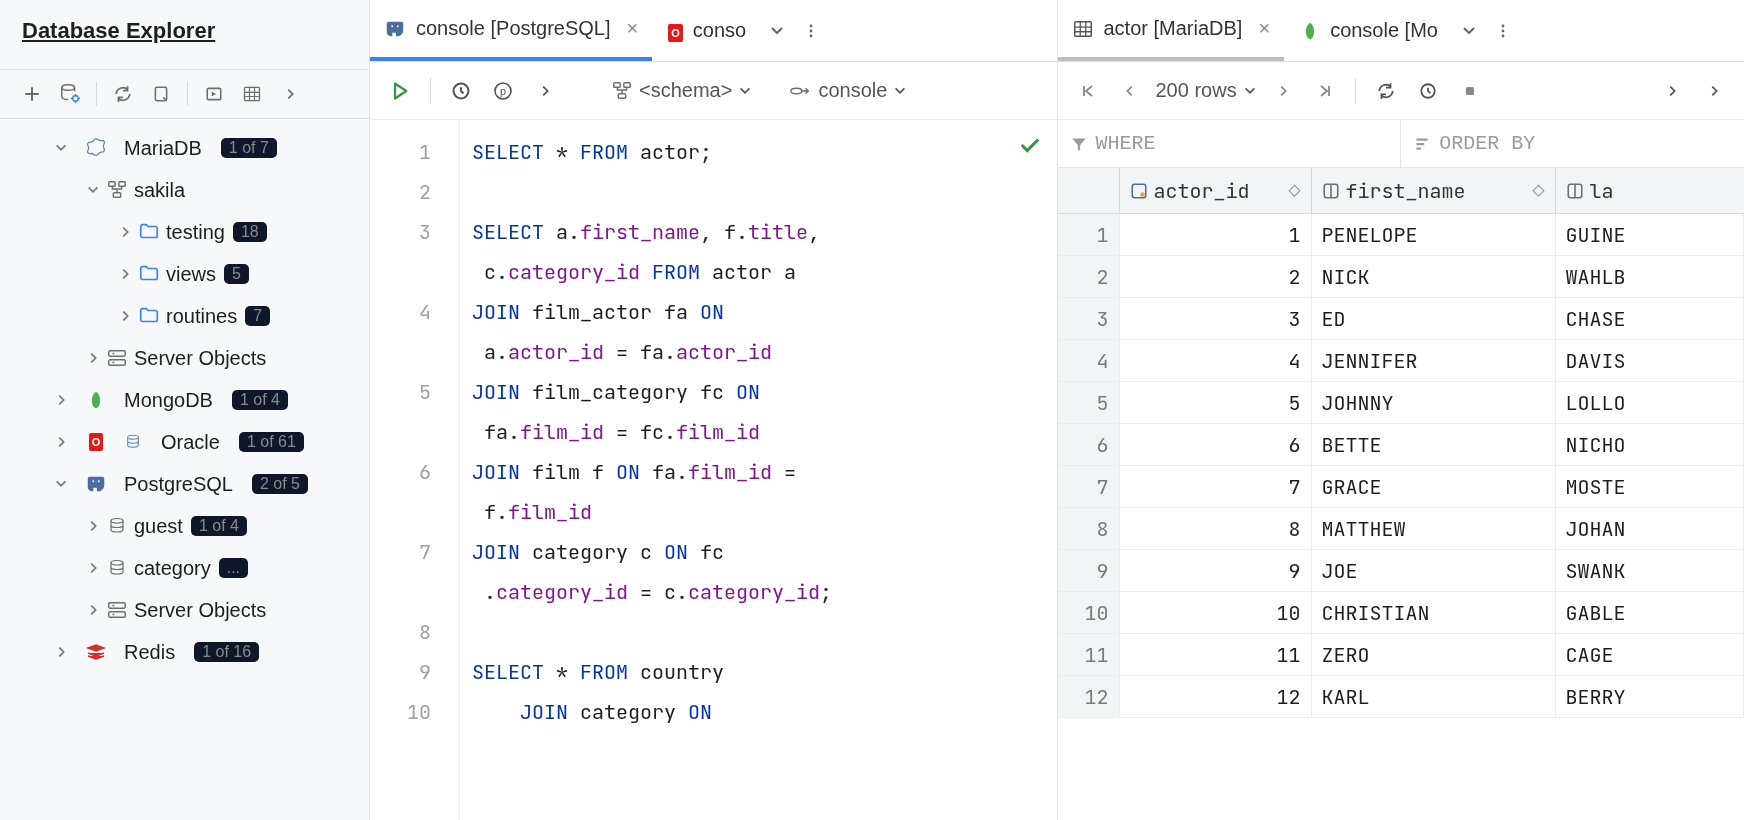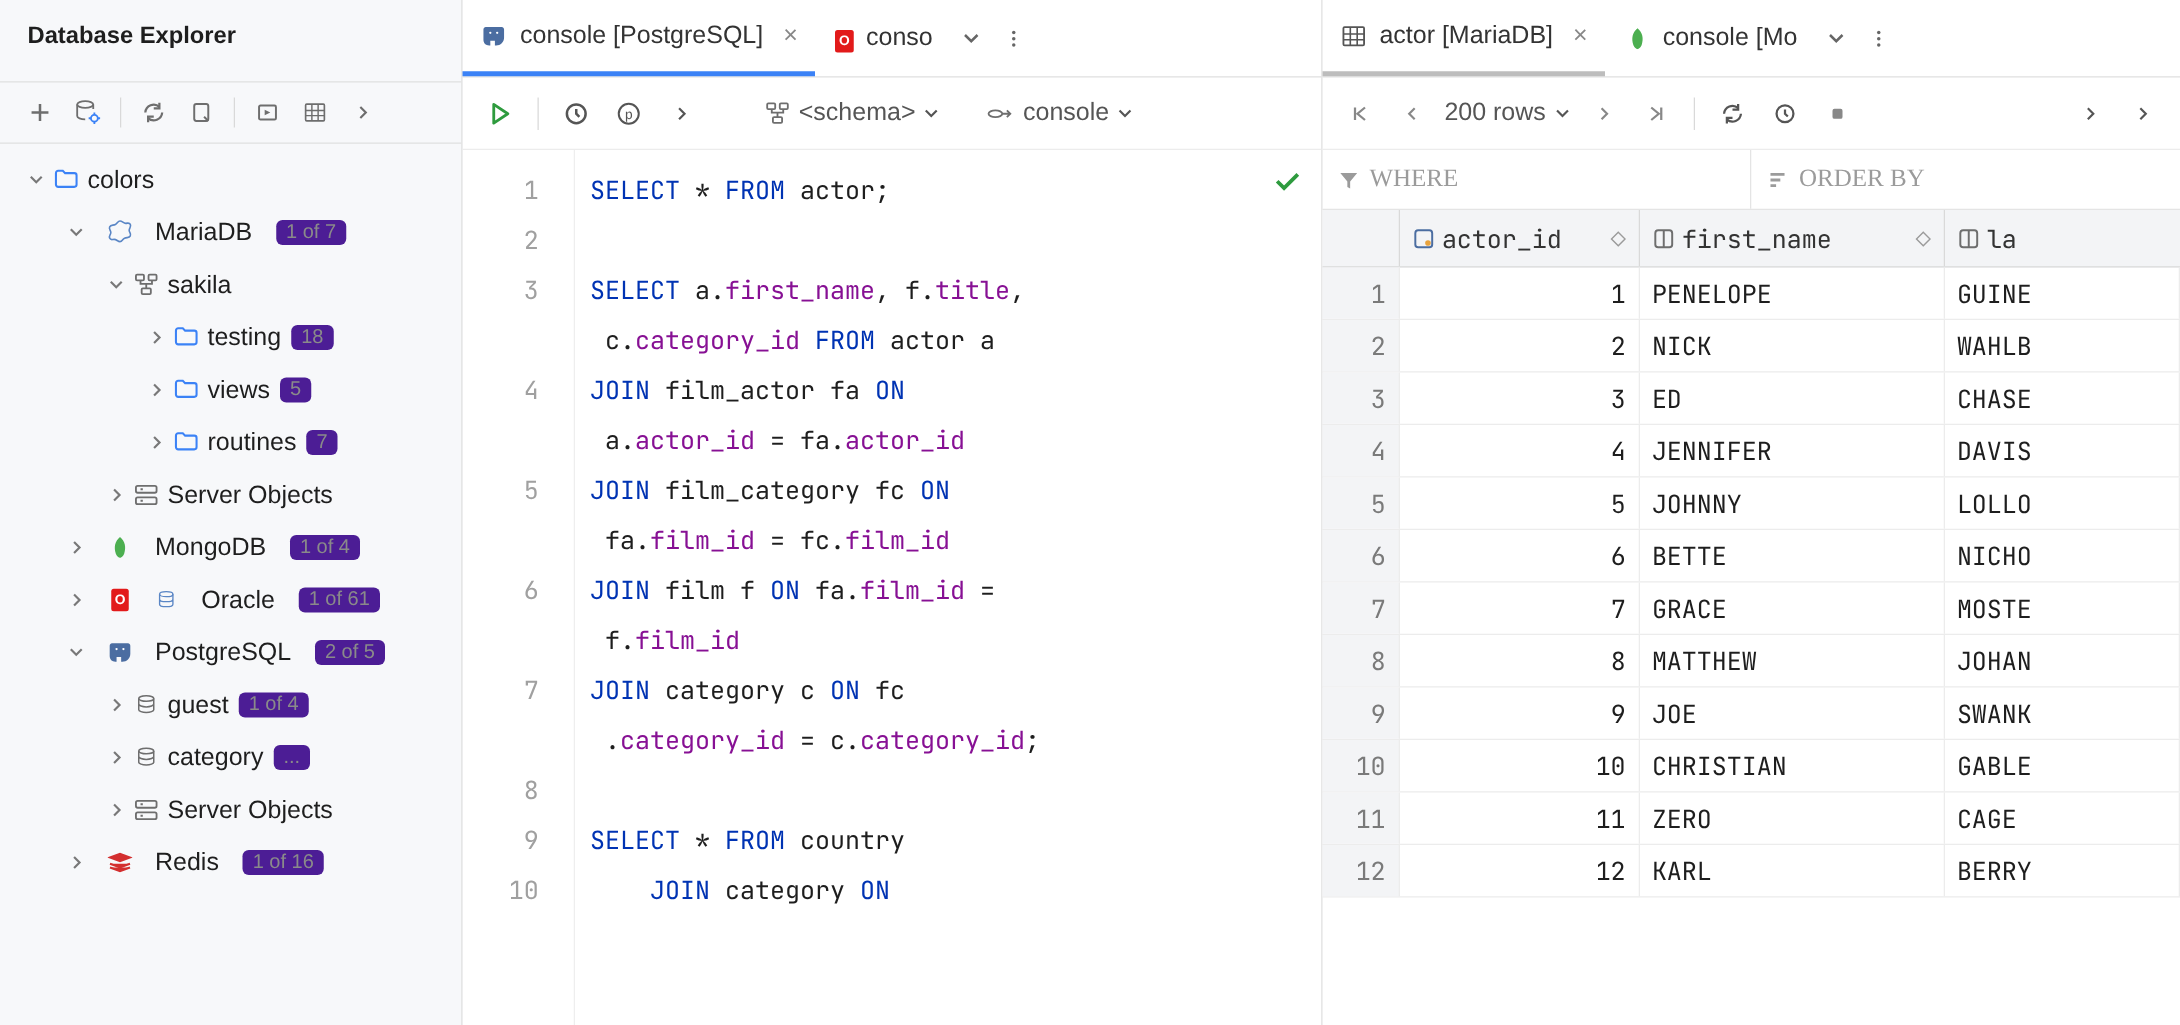--- a/index.html
+++ b/index.html
@@ -1,31 +1,31 @@
 <!DOCTYPE html>
 <html><head>
 <meta charset="utf-8">
 <style>
 * { box-sizing: border-box; margin: 0; padding: 0; }
 body { font-family: -apple-system, BlinkMacSystemFont, "Segoe UI", sans-serif; font-size: 16px; color: #1e1e1e; background: #fff; overflow: hidden; width: 1744px; height: 820px; }
 .app { display: flex; height: 100%; }
 
 
 .sidebar { width: 370px; border-right: 1px solid #e0e0e0; background: #f7f8fa; display: flex; flex-direction: column; }
-.sb-header { padding: 18px 22px 25px 22px; font-size: 19px; font-weight: 700; color: #1e1e1e; border-bottom: 1px solid #e0e0e0; }
+.sb-header { padding: 18px 22px 25px 22px; font-size: 22px; font-weight: 700; color: #1e1e1e; border-bottom: 1px solid #e0e0e0; text-decoration: underline; }
 .sb-toolbar { display: flex; align-items: center; gap: 10px; padding: 10px 18px; border-bottom: 1px solid #e0e0e0; color: #6e6e6e; }
 .sb-toolbar .tb-ic { width: 28px; height: 28px; display: flex; align-items: center; justify-content: center; cursor: pointer; }
 .sb-toolbar .sep { width: 1px; background: #d9d9d9; height: 24px; margin: 0 2px; }
 .tree { padding: 8px 0 0 0; font-size: 20px; }
 .tree .row { display: flex; align-items: center; height: 42px; cursor: pointer; }
 .tree .arrow { width: 22px; display: flex; justify-content: center; color: #787878; }
 .tree .arrow svg { width: 14px; height: 14px; }
 .tree .ico { width: 26px; display: flex; justify-content: center; align-items: center; }
 .tree .lbl { font-size: 20px; color: #1e1e1e; margin-left: 4px; }
-.tree .badge { font-size: 16px; color: #8a8a8a; background: #4c1d95; border-radius: 5px; padding: 1px 8px; margin-left: 8px; }
+.tree .badge { font-size: 16px; color: #8a8a8a; background: #0f172a; border-radius: 5px; padding: 1px 8px; margin-left: 8px; }
 .ind0 { padding-left: 18px; }
 .ind1 { padding-left: 50px; gap: 11px; }
 .ind2 { padding-left: 82px; }
 .ind3 { padding-left: 114px; }
 
 
 .ic-folder svg, .ic-table svg { color: #3b82f6; }
 .ic-maria svg { color: #5a86c5; }
 .ic-schema svg { color: #6e6e6e; }
 .ic-mongo svg { color: #4caf50; }
@@ -52,21 +52,21 @@
 .pl { color: #1e1e1e; }
 .chk { position: absolute; right: 16px; top: 14px; color: #2e9b3e; }
 
 
 .data { flex: 1; display: flex; flex-direction: column; min-width: 0; }
 .data .tabs { display: flex; }
 .data-toolbar { display: flex; align-items: center; gap: 10px; height: 58px; padding: 0 14px; border-bottom: 1px solid #ececec; color: #555; font-size: 20px; }
 .data-toolbar .ic { width: 32px; height: 32px; display: flex; align-items: center; justify-content: center; cursor: pointer; }
 .data-toolbar .sep { width: 1px; height: 26px; background: #d9d9d9; margin: 0 4px; }
 .filter-row { display: flex; height: 48px; border-bottom: 1px solid #e4e4e4; }
-.filter-cell { flex: 1; display: flex; align-items: center; gap: 8px; color: #9b9b9b; font-family: Liberation Serif, serif; font-size: 20px; padding: 0 12px; border-right: 1px solid #e4e4e4; }
+.filter-cell { flex: 1; display: flex; align-items: center; gap: 8px; color: #9b9b9b; font-family: Liberation Mono, monospace; font-size: 20px; padding: 0 12px; border-right: 1px solid #e4e4e4; }
 .thead { display: flex; height: 46px; background: #f3f4f6; border-bottom: 1px solid #d9d9d9; font-family: "JetBrains Mono", monospace; font-size: 20px; }
 .th { display: flex; align-items: center; padding: 0 10px; border-right: 1px solid #d9d9d9; color: #333; gap: 6px; }
 .th .sort { margin-left: auto; color: #9b9b9b; }
 .w-rownum { width: 62px; justify-content: center; }
 .w-id { width: 192px; }
 .w-fn { width: 244px; }
 .w-ln { flex: 1; }
 .tbody { font-family: "JetBrains Mono", monospace; font-size: 20px; }
 .tr { display: flex; height: 42px; border-bottom: 1px solid #ececec; }
 .td { display: flex; align-items: center; padding: 0 10px; border-right: 1px solid #ececec; }
@@ -230,33 +230,20 @@
           </svg>
         </div>
       <div class="tb-ic">
           <svg width="14" height="14">
             <use href="#i-chev-right"></use>
           </svg>
         </div>
     </div>
 
     <div class="tree">
-      <div class="row ind0">
-        <span class="arrow">
-            <svg>
-              <use href="#i-chev-down"></use>
-            </svg>
-          </span>
-        <span class="ico ic-folder">
-            <svg width="22" height="22">
-              <use href="#i-folder"></use>
-            </svg>
-          </span>
-        <span class="lbl">colors</span>
-      </div>
 
       <div class="row ind1">
         <span class="arrow">
             <svg>
               <use href="#i-chev-down"></use>
             </svg>
           </span>
         <span class="ico ic-maria">
             <svg width="22" height="22">
               <use href="#i-seal"></use>

